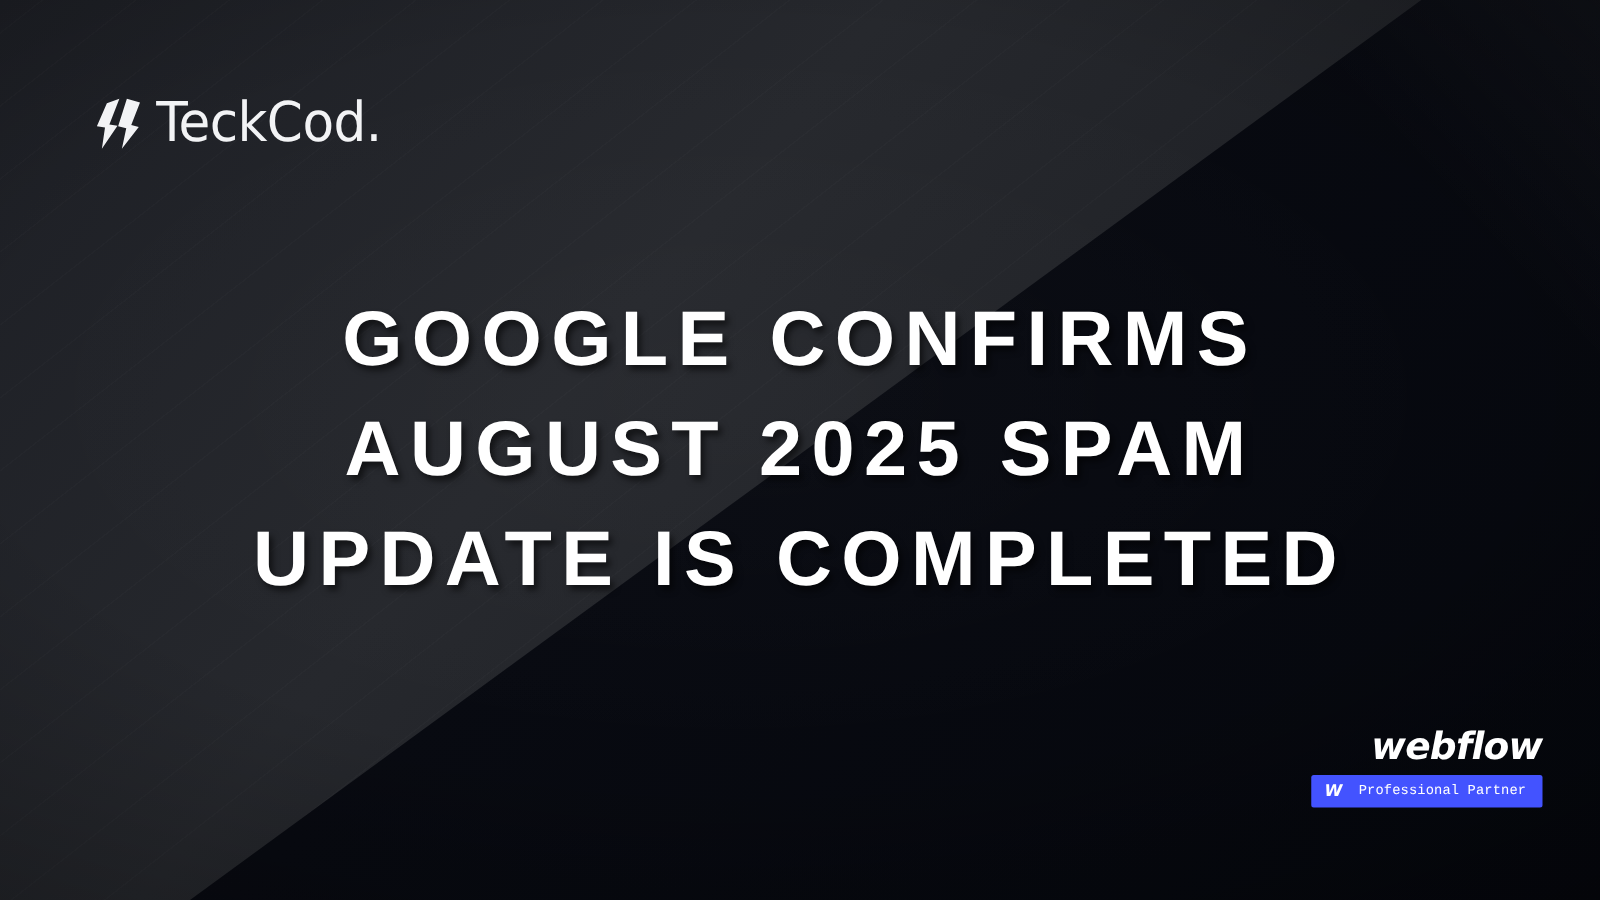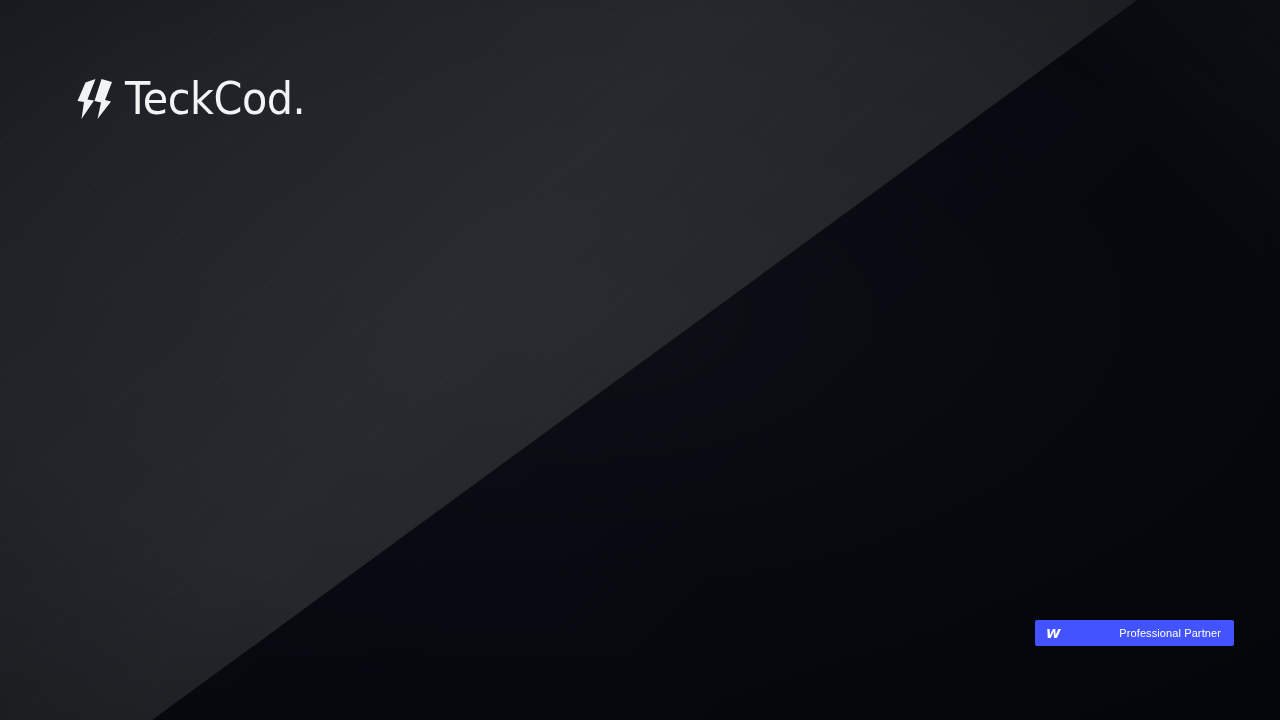--- a/index.html
+++ b/index.html
@@ -153,27 +153,26 @@
     color: #ffffff;
     font-family: "DejaVu Sans", sans-serif;
     font-style: italic;
     font-weight: 700;
     font-size: 13px;
     line-height: 1;
   }
 
   .partner-badge-label {
     color: #ffffff;
-    font-family: Liberation Sans, sans-serif;
+    font-family: Liberation Mono, monospace;
     font-weight: 400;
     font-size: 11px;
     line-height: 1;
     letter-spacing: 0.1px;
     white-space: nowrap;
-    margin-left: 46px;
   }
 </style>
 </head>
 <body>
 
 <div id="stage">
 
   <div class="bg-base"></div>
   <div class="bg-stripes"></div>
   <div class="bg-wedge"></div>
@@ -183,21 +182,27 @@
   <div class="brand">
     <svg class="brand-mark" viewBox="0 0 40 46" aria-hidden="true">
       <path d="M9.5 6.5 L19.5 3.0 L11.5 23.5 L18.0 24.5 L5.5 43.0 L8.0 26.0 L1.5 25.0 Z" fill="#f2f3f5"></path>
       <path d="M25.5 3.0 L36.0 6.0 L29.0 24.0 L35.0 25.5 L21.5 43.0 L25.0 26.5 L18.5 25.0 Z" fill="#f2f3f5"></path>
     </svg>
     <div class="brand-word">
       <span>TeckCod.</span>
     </div>
   </div>
 
+  <div class="headline">
+    <span class="headline-line">GOOGLE CONFIRMS</span>
+    <span class="headline-line">AUGUST 2025 SPAM</span>
+    <span class="headline-line">UPDATE IS COMPLETED</span>
+  </div>
 
   <div class="webflow-block">
+    <div class="webflow-word">webflow</div>
     <div class="partner-badge">
       <span class="partner-badge-mark">W</span>
       <span class="partner-badge-label">Professional Partner</span>
     </div>
   </div>
 
 </div>
 
 </body></html>

